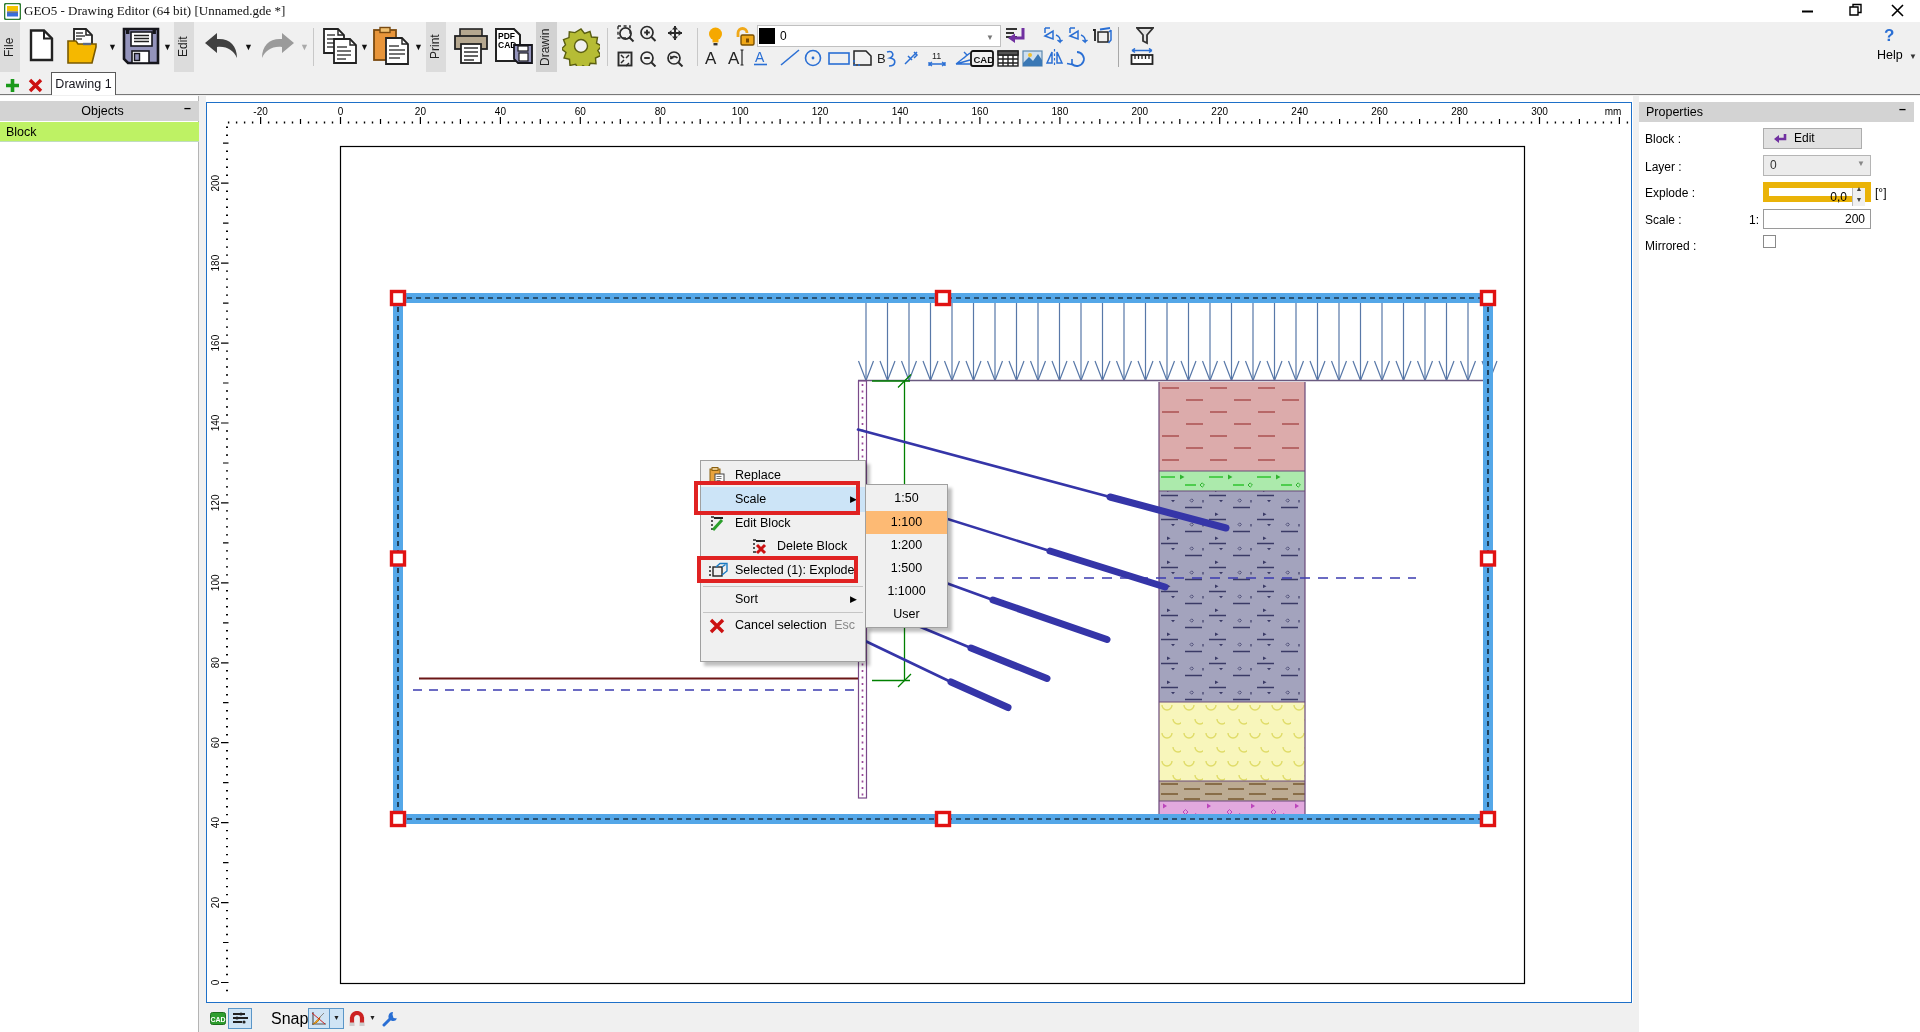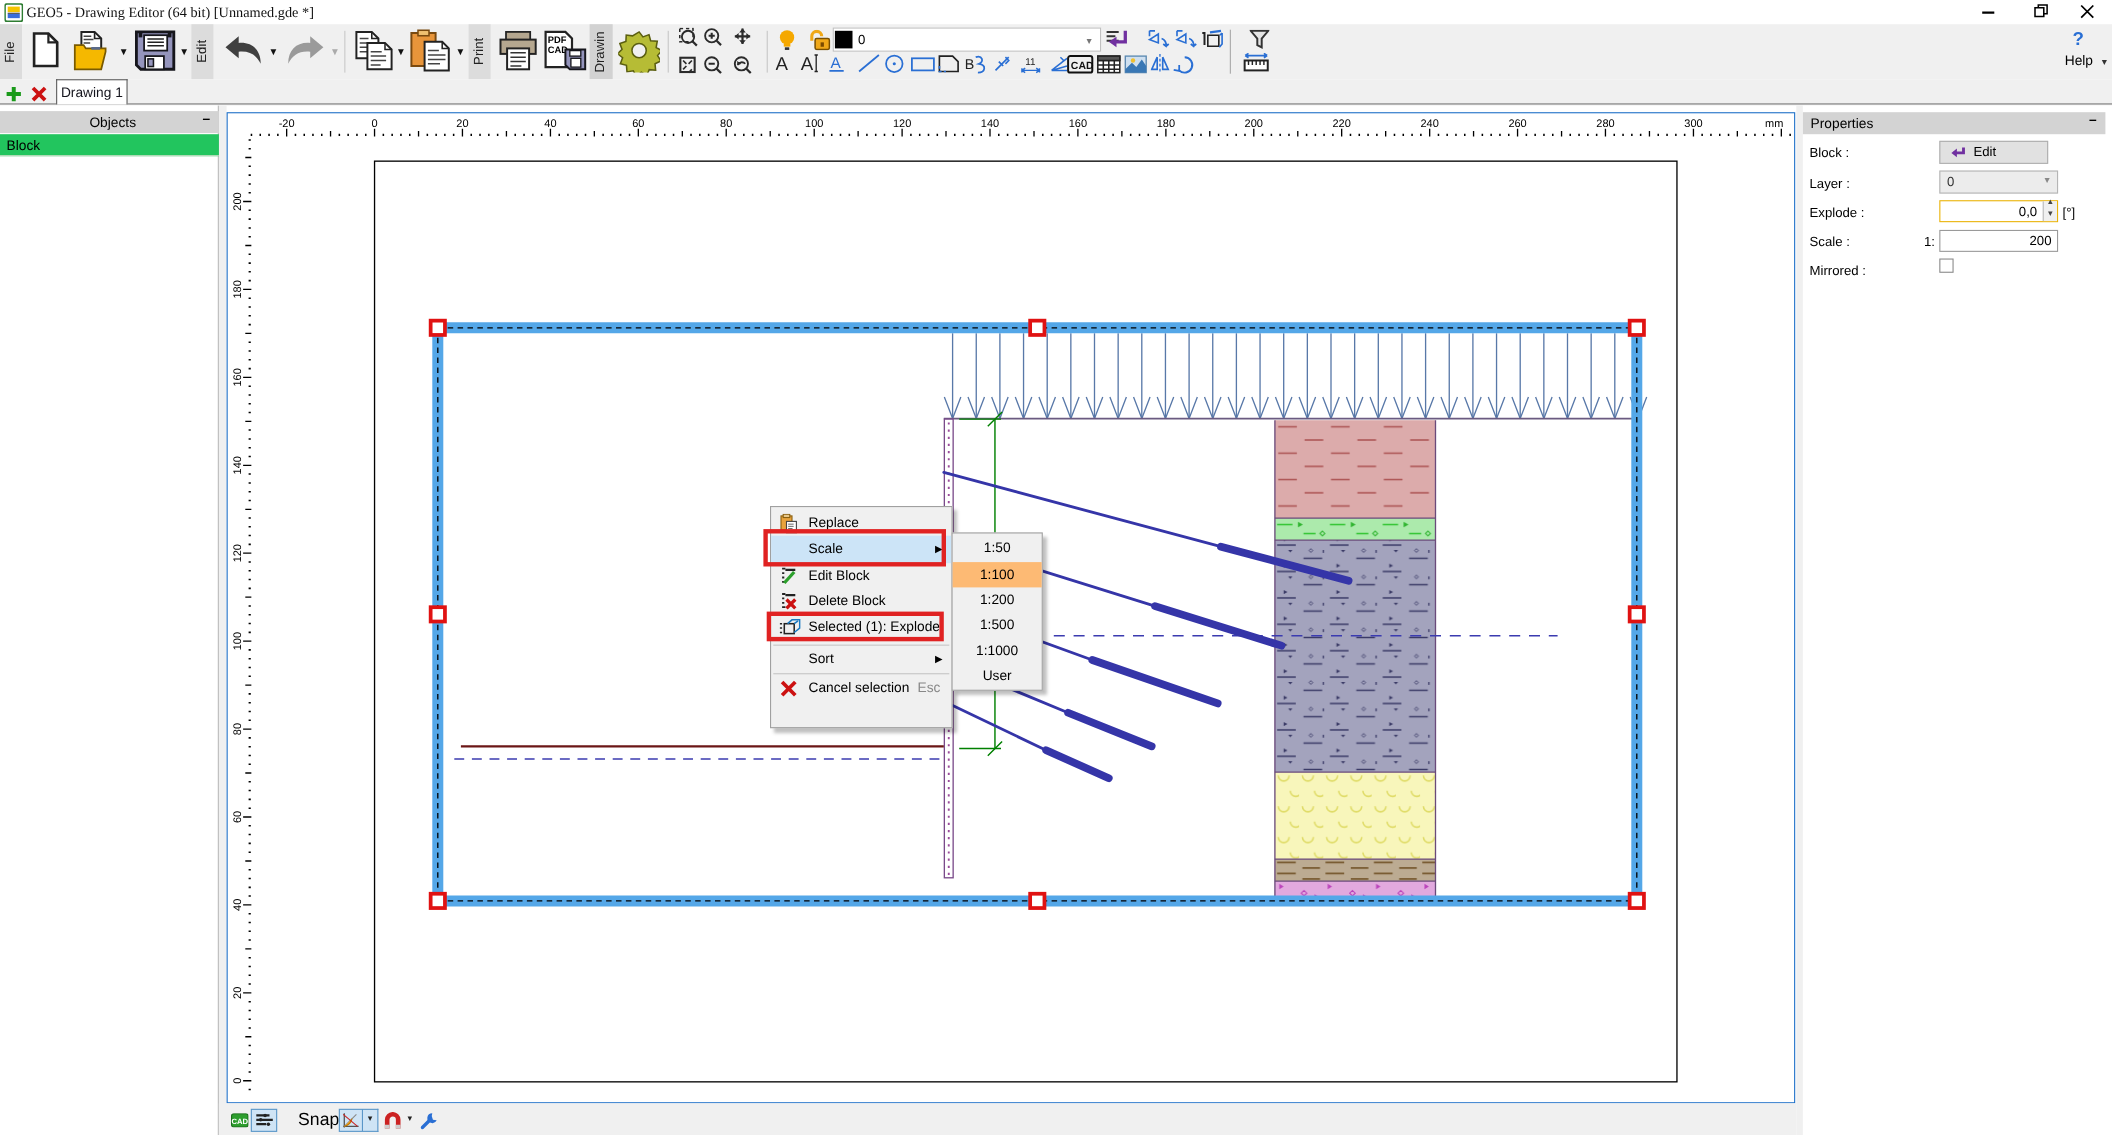--- a/index.html
+++ b/index.html
@@ -14,21 +14,21 @@
 .glabel { background:#dcdcdc; }
 #tabbar { left:0; top:72px; width:1920px; height:24px; background:#f0f0f0; }
 #tabline { left:0; top:94px; width:1920px; height:1px; background:#787878; }
 #tab1 { left:51px; top:72px; width:65px; height:23px; background:#fff;
   border:1px solid #5a5a5a; border-bottom:none; font-size:12.5px; color:#16161e;
   text-align:center; line-height:22px; z-index:3;}
 #leftpanel { left:0; top:96px; width:199px; height:936px; background:#fff;
   border-right:1px solid #b4b4b4; }
 #objhdr { left:0; top:101px; width:199px; height:20px; background:#d3d3d3;
   font-size:12.5px; color:#000; line-height:20px; padding-left:6px;text-align:center;}
-#blockrow { left:0; top:122px; width:199px; height:20px; background:#22c55e;
+#blockrow { left:0; top:122px; width:199px; height:20px; background:#bef264;
   font-size:12.5px; color:#000; line-height:20px; padding-left:6px;
   border-bottom:1px solid #c0dcc0;}
 #canvasbox { left:206px; top:102px; width:1426px; height:901px; background:#fff;
   border:1px solid #1e70c8; }
 #rgutter { left:1633px; top:96px; width:6px; height:936px; background:#f0f0f0; }
 #statusbar { left:199px; top:1003px; width:1434px; height:29px; background:#f0f0f0; }
 #rightpanel { left:1639px; top:96px; width:281px; height:936px; background:#fff; }
 #prophdr { left:1639px; top:102px; width:275px; height:20px; background:#d3d3d3;
   font-size:12.5px; line-height:20px; padding-left:7px; }
 .plabel { font-size:12px; color:#000; }
@@ -447,21 +447,21 @@
       <path d="M7,3 L2,7 L7,11 z" fill="#7030a0"></path>
     </svg>
     <span style="position:absolute;left:30px;top:2px;font-size:12px;">Edit</span>
   </div>
   <div class="plabel abs" style="left:6px;top:38px;">Layer :</div>
   <div class="abs" style="left:124px;top:33px;width:108px;height:21px;background:#ececec;border:1px solid #b5b5b5;">
     <span style="position:absolute;left:6px;top:2px;font-size:12px;color:#333;">0</span>
     <span style="position:absolute;right:5px;top:3px;font-size:8px;color:#888;">▼</span>
   </div>
   <div class="plabel abs" style="left:6px;top:64px;">Explode :</div>
-  <div class="abs" style="left:124px;top:60px;width:108px;height:20px;background:#fff;border:1px solid #eab308;">
+  <div class="abs" style="left:124px;top:60px;width:108px;height:20px;background:#fff;border:6px solid #eab308;">
     <span style="position:absolute;right:18px;top:2px;font-size:12px;">0,0</span>
     <span class="abs" style="right:0px;top:0px;width:13px;height:18px;background:#f0f0f0;border-left:1px solid #bbb;">
       <span style="position:absolute;left:2.5px;top:-3px;font-size:7px;color:#444;">▲</span>
       <span style="position:absolute;left:2.5px;top:8px;font-size:7px;color:#444;">▼</span>
     </span>
   </div>
   <div class="plabel abs" style="left:236px;top:64px;">[°]</div>
   <div class="plabel abs" style="left:6px;top:91px;">Scale :</div>
   <div class="plabel abs" style="left:110px;top:91px;">1:</div>
   <div class="abs" style="left:124px;top:87px;width:108px;height:20px;background:#fff;border:1px solid #9a9a9a;">
@@ -485,21 +485,21 @@
       <span class="marrow">▶</span>
   </div>
   <div class="mitem" style="top:51px;">
     <svg class="abs" style="left:8px;top:3px;" width="18" height="18" viewBox="0 0 18 18">
       <path d="M2,2 h3 M2,6 h2 M2,10 h2 M2,14 h3" stroke="#222" stroke-width="1.6"></path>
       <path d="M5,3 h9" stroke="#222" stroke-width="2"></path>
       <path d="M4,15 L13,5" stroke="#2ca02c" stroke-width="3"></path>
     </svg>
     <span class="mtext">Edit Block</span>
   </div>
-  <div class="mitem" style="top:74px;">
+  <div class="mitem" style="top:74px;margin-left:42px;">
     <svg class="abs" style="left:8px;top:3px;" width="18" height="18" viewBox="0 0 18 18">
       <path d="M2,2 h3 M2,6 h2 M2,10 h2 M2,14 h3" stroke="#222" stroke-width="1.6"></path>
       <path d="M5,3 h9" stroke="#222" stroke-width="2"></path>
       <path d="M6,7 L14,15 M14,7 L6,15" stroke="#cc1111" stroke-width="3"></path>
     </svg>
     <span class="mtext">Delete Block</span>
   </div>
   <div class="mitem" style="top:98px;">
     <svg class="abs" style="left:7px;top:3px;" width="20" height="18" viewBox="0 0 20 18">
       <path d="M1,5 h2 M1,9 h2 M1,13 h2" stroke="#222" stroke-width="1.4"></path>

